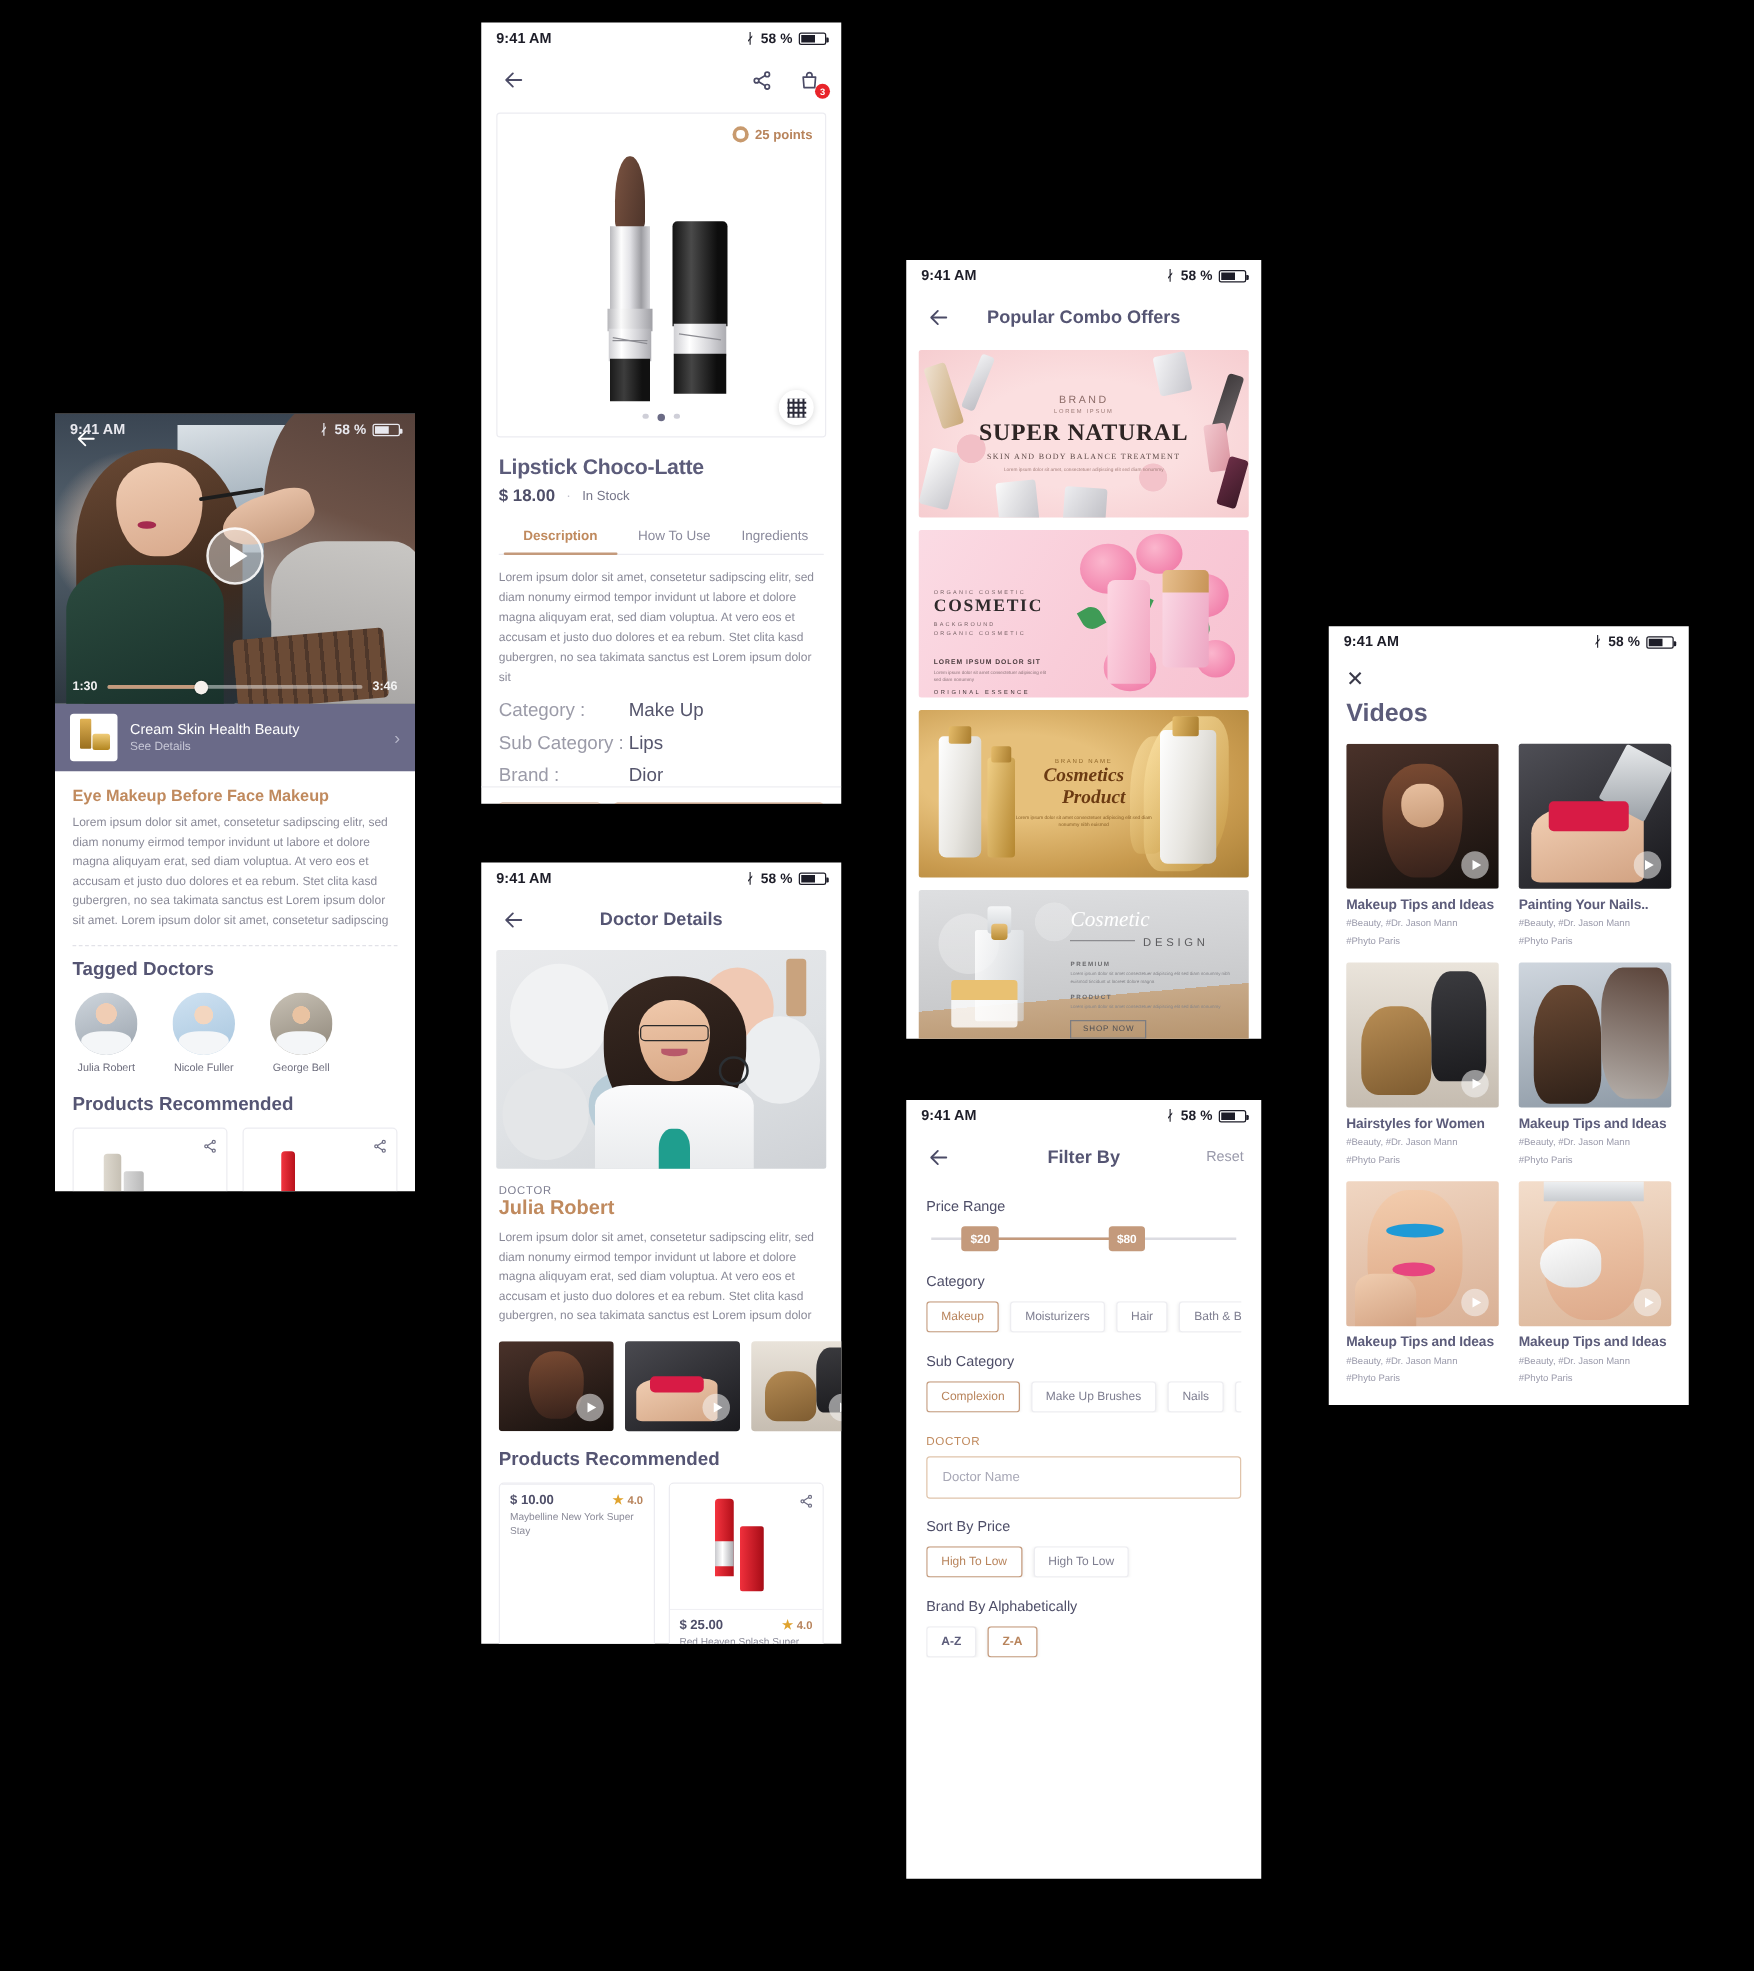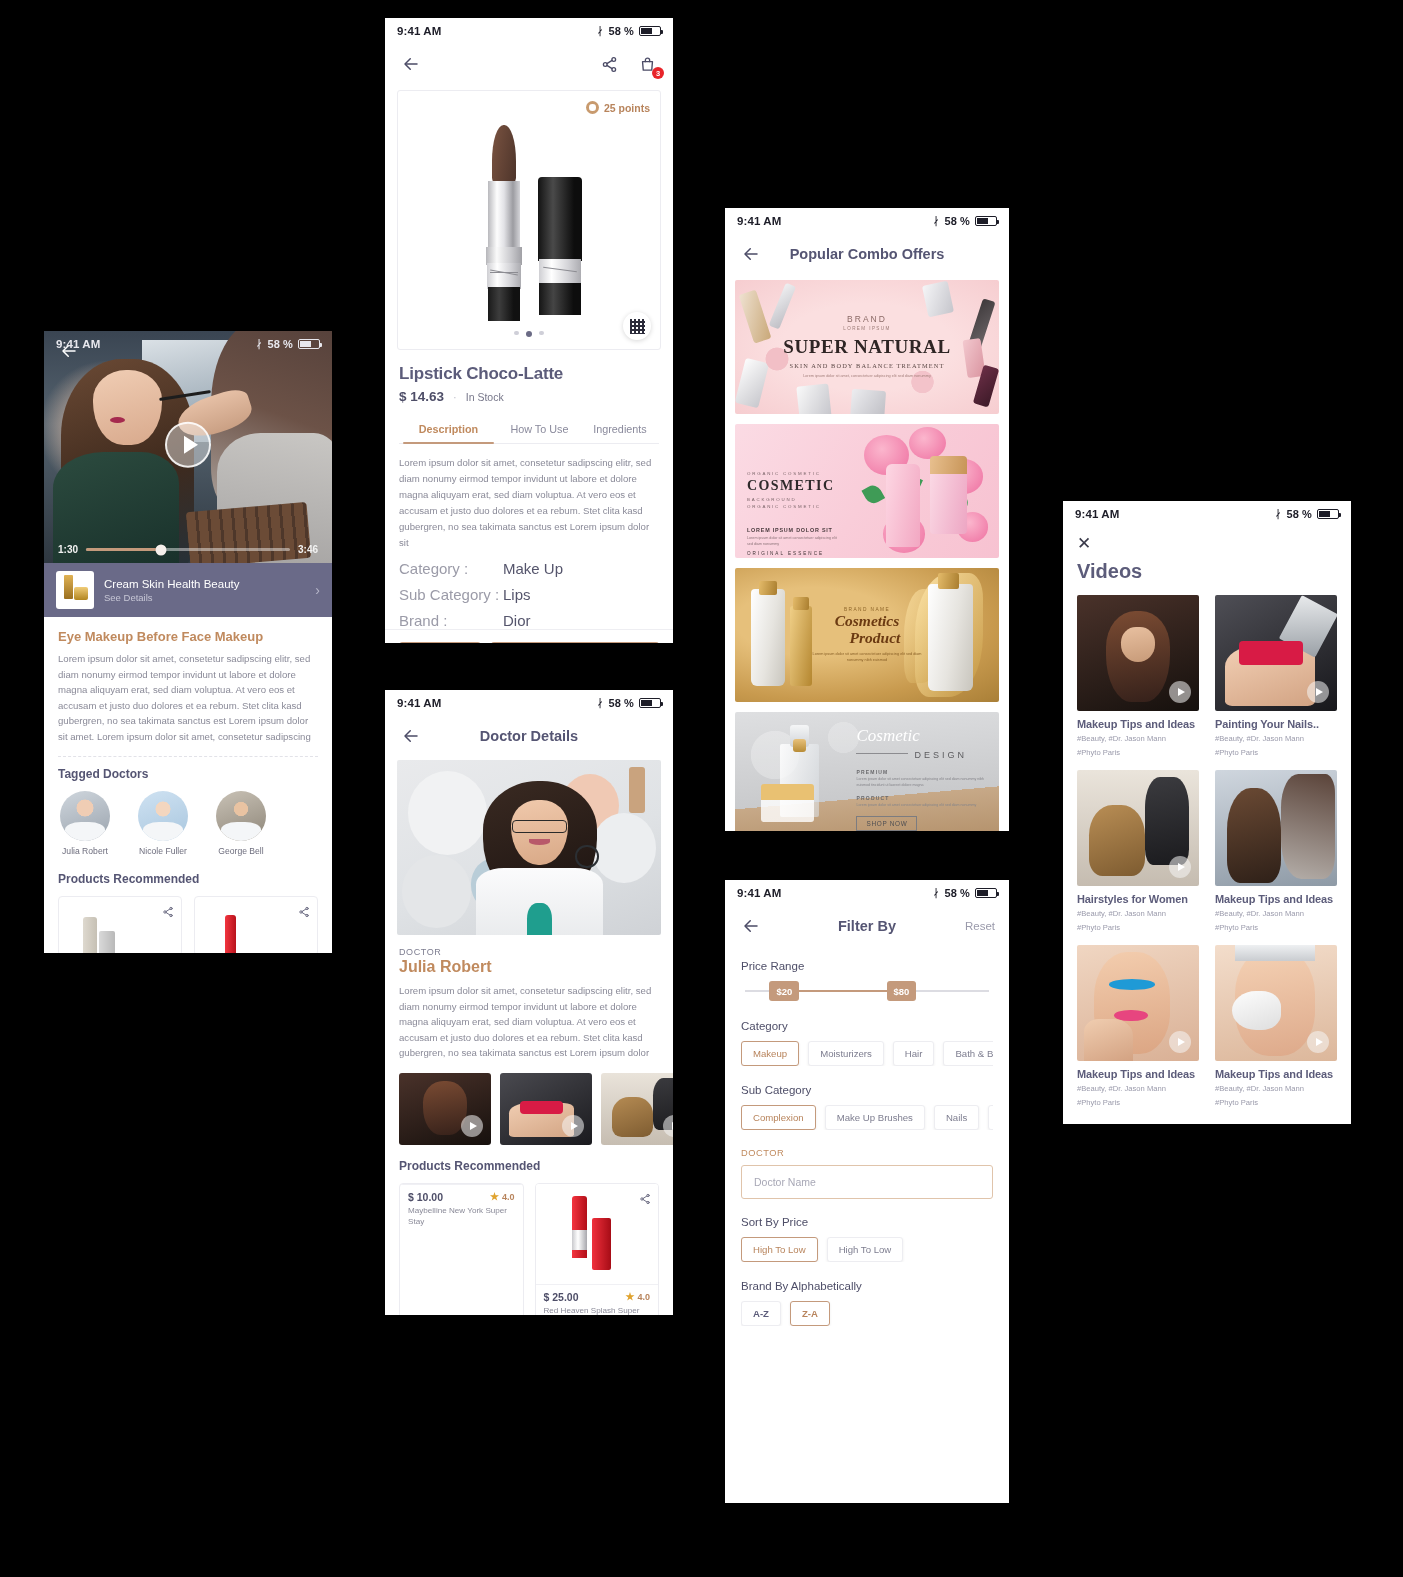--- a/index.html
+++ b/index.html
@@ -120,21 +120,21 @@
   .promo-thumb .b2 { position:absolute; left:18px; top:16px; width:14px; height:13px; background:linear-gradient(180deg,#f0cc78,#b2851f); border-radius:2px;}
   .promo-txt { flex:1; min-width:0; }
   .promo-title { color:#ffffff; font-size:11.5px; font-weight:400; line-height:1.3;}
   .promo-sub { color:#c7c7d6; font-size:9.5px; margin-top:1px;}
   .promo-chev { color:#b6b6c9; font-size:14px; }
 
   .vscroll { flex:1; overflow:hidden; padding: 12px 14px 0; }
   .art-title { color:#c08a5e; font-size:13px; font-weight:700; margin-bottom:7px; }
   .body-txt { color:#8a8a98; font-size:9.6px; line-height:1.62; }
   .hr-dot { border:0; border-top:1px dashed #e2e2e8; margin:12px 0 10px; }
-  .sec-title { color:#555573; font-size:12px; font-weight:700; margin-bottom:10px; }
+  .sec-title { color:#555573; font-size:15px; font-weight:700; margin-bottom:10px; }
   .doctors-row { display:flex; gap:24px; }
   .doc-item { width:54px; text-align:center; }
   .doc-ava { width:50px; height:50px; border-radius:50%; margin:0 auto 5px; overflow:hidden; position:relative; }
   .doc-name { font-size:8.6px; color:#6d6d7d; }
   .ava-a { background: radial-gradient(circle at 50% 34%, #f0cdb4 0 20%, transparent 21%), linear-gradient(160deg,#cfd6dd,#9aa3ad); }
   .ava-b { background: radial-gradient(circle at 50% 36%, #f3d6bf 0 18%, transparent 19%), linear-gradient(160deg,#cfe2f2,#a8c6de); }
   .ava-c { background: radial-gradient(circle at 50% 36%, #e9c3a2 0 17%, transparent 18%), linear-gradient(160deg,#c9c2b6,#8d8578); }
   .ava-coat { position:absolute; left:10%; bottom:0; width:80%; height:38%; background:#f4f6f8; border-radius:40% 40% 0 0;}
   .prod-row { display:flex; gap:12px; margin-top:10px; }
   .prod-card { flex:1; border:1px solid #ececf1; border-radius:4px; height:60px; position:relative; background:#fff;}
@@ -531,21 +531,21 @@
         <span class="dot"></span>
       </div>
       <div class="qr-btn">
           <span class="qr-grid"></span>
         </div>
     </div>
 
     <div class="pd-body">
       <div class="pd-title">Lipstick Choco-Latte</div>
       <div class="pd-pricerow">
-        <span class="pd-price">$ 14.63</span>
+        <span class="pd-price">$ 18.00</span>
         <span class="pd-sep">·</span>
         <span class="pd-stock">In Stock</span>
       </div>
       <div class="pd-tabs">
         <div class="pd-tab active">Description</div>
         <div class="pd-tab">How To Use</div>
         <div class="pd-tab">Ingredients</div>
       </div>
       <div class="pd-desc">Lorem ipsum dolor sit amet, consetetur sadipscing elitr, sed diam nonumy eirmod tempor invidunt ut labore et dolore magna aliquyam erat, sed diam voluptua. At vero eos et accusam et justo duo dolores et ea rebum. Stet clita kasd gubergren, no sea takimata sanctus est Lorem ipsum dolor sit</div>
       <div class="meta-row">

